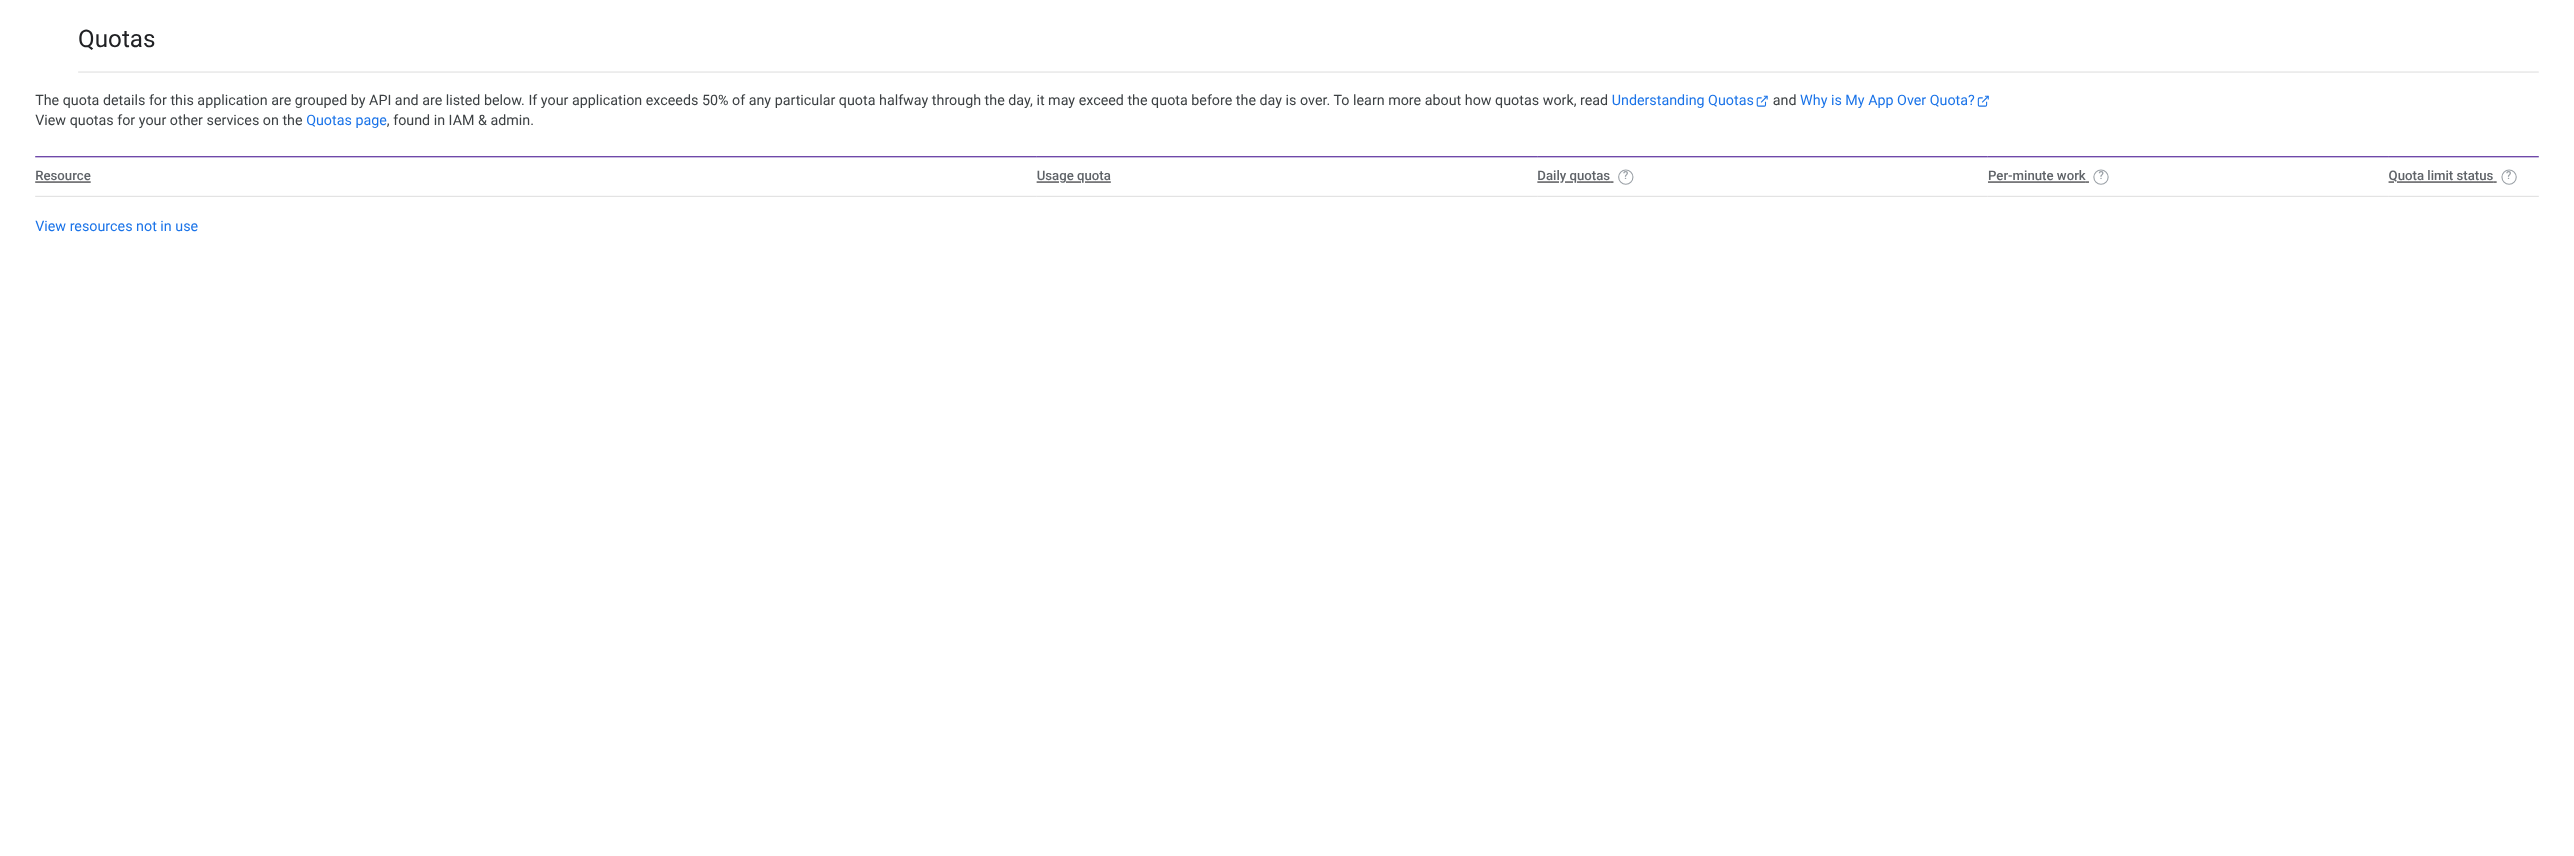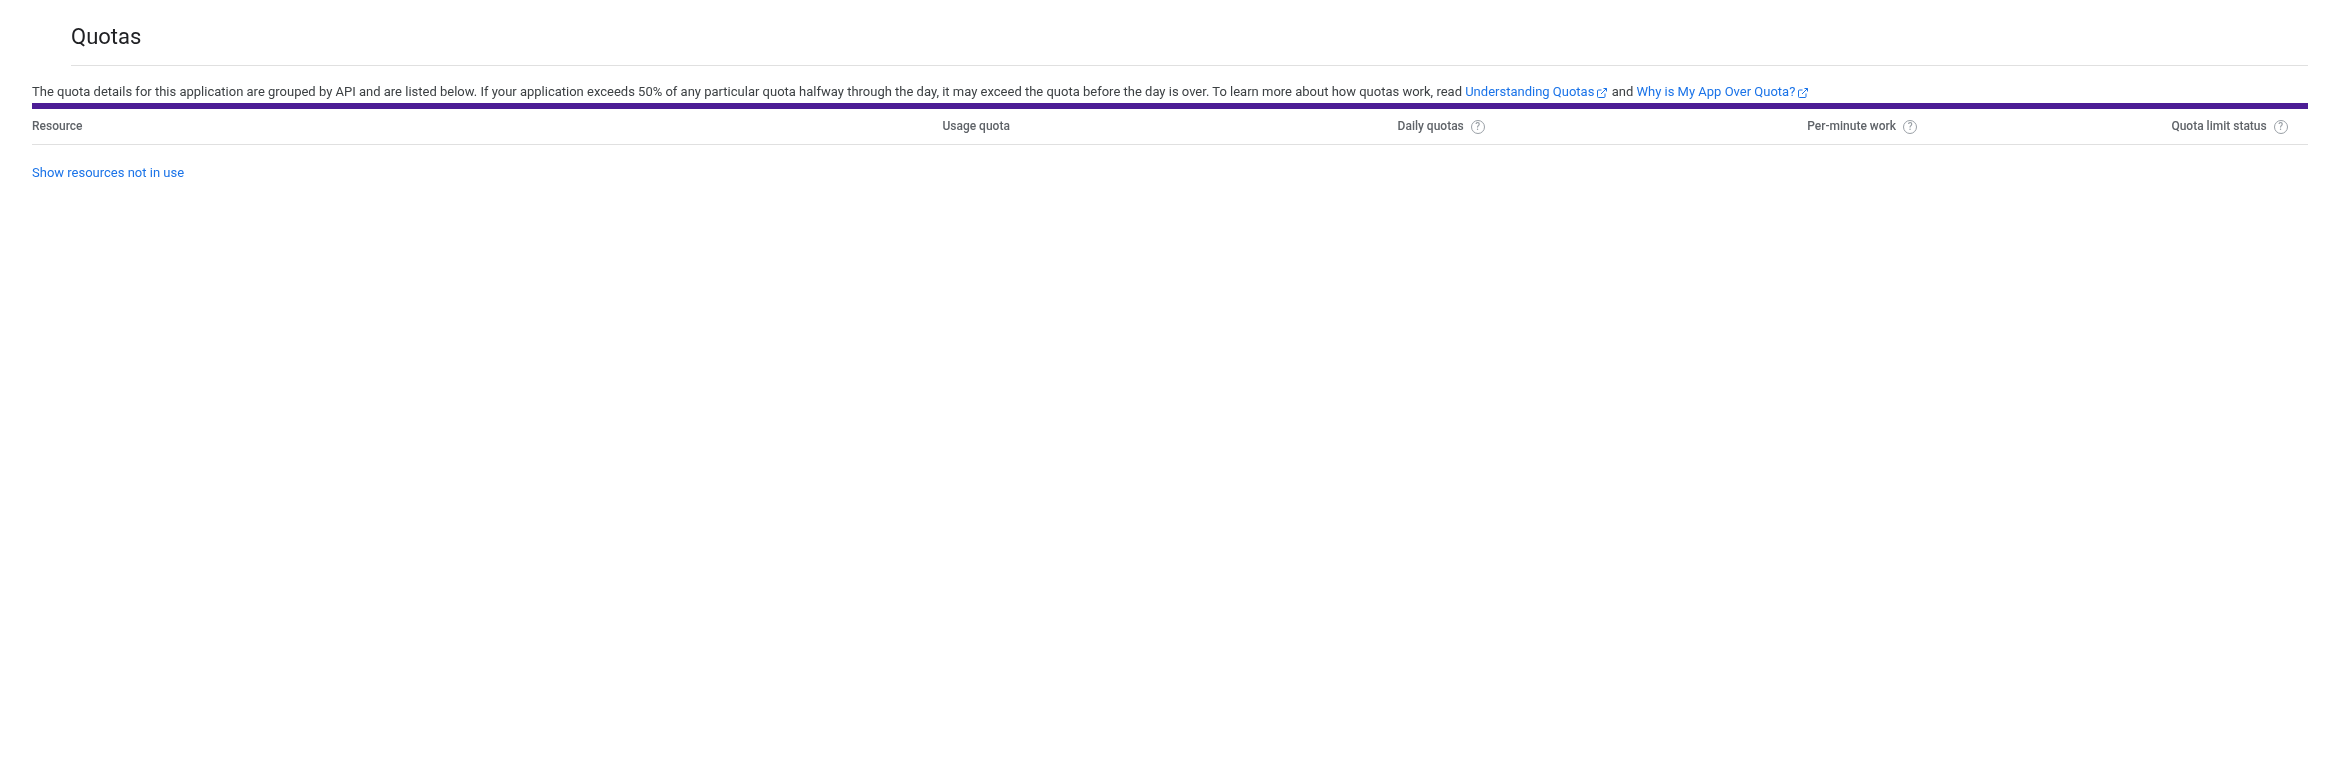--- a/index.html
+++ b/index.html
@@ -66,21 +66,22 @@
       margin-bottom: 8px;
     }
 
     .quota-table {
       width: 100%;
       border-collapse: collapse;
     }
 
     .quota-table thead tr {
       border-bottom: 1px solid #e0e0e0;
-      border-top: 6px solid #4c1d95;
+      border-top: 1px solid #4c1d95;
+      text-decoration: underline;
     }
 
     .quota-table th {
       font-size: 12px;
       font-weight: 500;
       color: #5f6368;
       text-align: left;
       padding: 10px 16px 10px 0;
       white-space: nowrap;
     }
@@ -147,20 +148,23 @@
           <path d="M18 13v6a2 2 0 01-2 2H5a2 2 0 01-2-2V8a2 2 0 012-2h6"></path>
           <polyline points="15 3 21 3 21 9"></polyline>
           <line x1="10" y1="14" x2="21" y2="3"></line>
         </svg></a><span> and </span><a href="#"><span>Why is My App Over Quota?</span><svg class="external-icon" viewBox="0 0 24 24" fill="none" stroke="#1a73e8" stroke-width="2">
           <path d="M18 13v6a2 2 0 01-2 2H5a2 2 0 01-2-2V8a2 2 0 012-2h6"></path>
           <polyline points="15 3 21 3 21 9"></polyline>
           <line x1="10" y1="14" x2="21" y2="3"></line>
         </svg></a>
   </p>
 
+  <p class="view-quotas-line">
+    <span>View quotas for your other services on the </span><a href="#" class="quota-link"><span>Quotas page</span></a><span>, found in IAM &amp; admin.</span>
+  </p>
 
 
   <table class="quota-table">
     <thead>
       <tr>
         <th class="col-resource">
           <span>Resource</span>
         </th>
         <th class="col-usage">
           <span>Usage quota</span>
@@ -176,15 +180,15 @@
         <th class="col-ratelimit">
           <span>Quota limit status</span>
           <span class="help-icon">?</span>
         </th>
       </tr>
     </thead>
     <tbody>
     </tbody>
   </table>
 
-  <a href="#" class="show-resources-link">Show resources not in use</a>
+  <a href="#" class="show-resources-link">View resources not in use</a>
 
 </div>
 
 </body></html>

